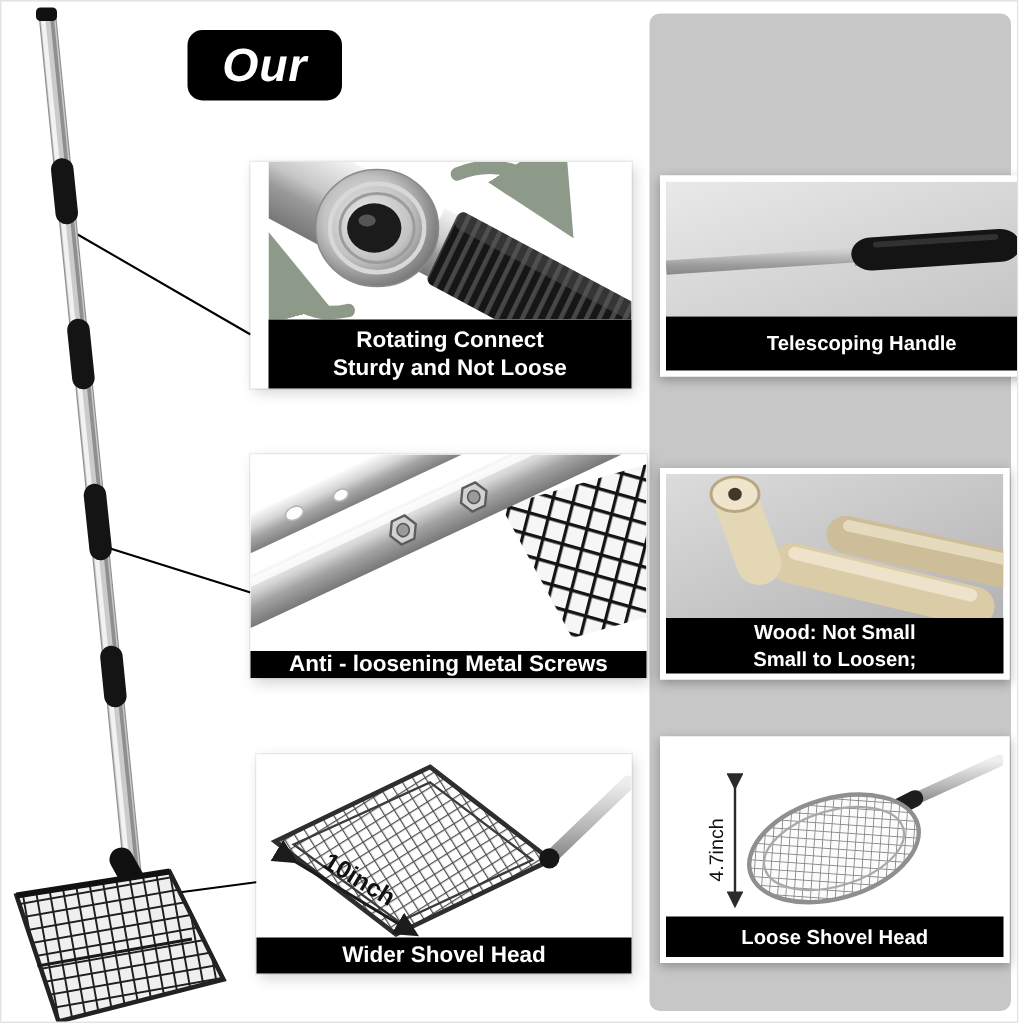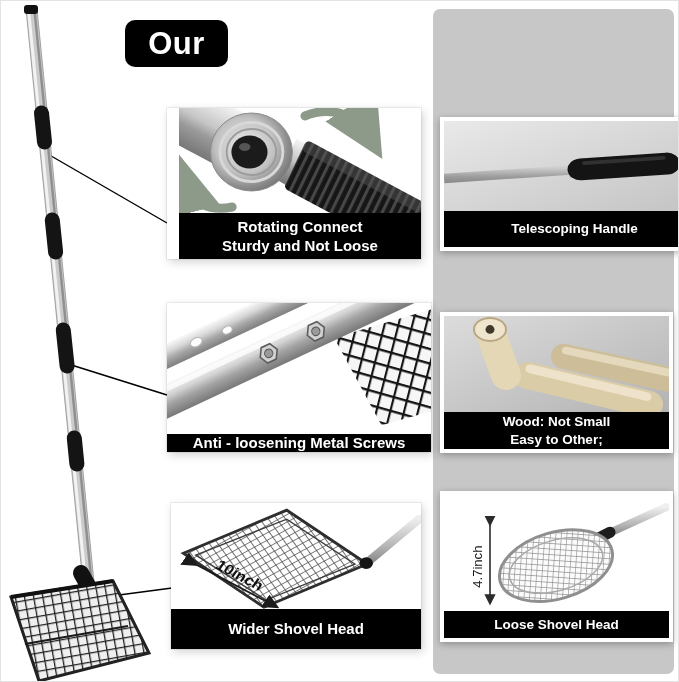--- a/index.html
+++ b/index.html
@@ -7,40 +7,40 @@
   #canvas { position:relative; width:679px; height:682px; background:#fff; border:1px solid #e3e3e3; overflow:hidden; }
 
   .gray-panel { position:absolute; left:432px; top:8px; width:241px; height:665px;
                 background:#c7c7c7; border-radius:7px; z-index:0; }
 
   .main-art { position:absolute; left:0; top:0; width:440px; height:682px; z-index:1; }
 
   .badge { position:absolute; background:#000; color:#fff; font-weight:800;
            display:flex; align-items:center; justify-content:center;
            border-radius:10px; z-index:3; letter-spacing:0.5px; }
-  .badge-our   { left:124px; top:19px;  width:103px; height:47px; font-size:31px; }
+  .badge-our   { left:124px; top:19px;  width:103px; height:47px; font-size:31px;font-style:italic; }
   .badge-other { left:487px; top:54px;  width:121px; height:43px; font-size:30px; }
 
   .card { position:absolute; background:#fff; display:flex; flex-direction:column;
           z-index:2; box-shadow:0 0 0 1px rgba(0,0,0,0.06), 2px 3px 9px rgba(0,0,0,0.18); }
   .card .photo { flex:1; background:#fff; overflow:hidden; }
   .card .photo svg { width:100%; height:100%; display:block; }
 
   .banner { background:#000; color:#fff; font-weight:bold; text-align:center;
             display:flex; flex-direction:column; align-items:center; justify-content:center;
             line-height:1.3; }
   .our-banner   { font-size:15px; }
   .other-banner { font-size:13.5px; }
 
   .card1 { left:166px; top:107px; width:254px; height:151px;padding-left:12px; }
   .card1 .banner { height:46px; }
   .card2 { left:166px; top:302px; width:264px; height:149px; }
   .card2 .banner { height:18px; }
   .card3 { left:170px; top:502px; width:250px; height:146px; }
-  .card3 .banner { height:40px; }
+  .card3 .banner { height:24px; }
 
   .other-card { border:4px solid #fff; box-shadow:0 2px 7px rgba(0,0,0,0.3); }
   .ocard1 { left:439px; top:116px; width:269px; height:134px; }
   .ocard1 .banner { height:36px; }
   .ocard2 { left:439px; top:311px; width:233px; height:141px; }
   .ocard2 .banner { height:37px; }
   .ocard3 { left:439px; top:490px; width:233px; height:151px; }
   .ocard3 .banner { height:27px; }
 
   svg text { font-family:"Liberation Sans", sans-serif; }
@@ -248,21 +248,21 @@
           <line x1="84" y1="62" x2="205" y2="92" stroke="#dbcca8" stroke-width="28"></line>
           <line x1="86" y1="55" x2="203" y2="84" stroke="#f2e8d0" stroke-width="9" opacity="0.85"></line>
           <line x1="46" y1="16" x2="62" y2="62" stroke="#e4d7b6" stroke-width="30"></line>
         </g>
         <ellipse cx="46" cy="14" rx="16" ry="12" fill="#efe5cc" stroke="#b9a784" stroke-width="2"></ellipse>
         <circle cx="46" cy="14" r="4.5" fill="#41382c"></circle>
       </svg>
     </div>
     <figcaption class="banner other-banner">
       <span>Wood: Not Small</span>
-      <span>Easy to Other;</span>
+      <span>Small to Loosen;</span>
     </figcaption>
   </figure>
 
   <figure class="card other-card ocard3">
     <div class="photo">
       <svg viewBox="0 0 225 115" preserveAspectRatio="none">
         <defs>
           <pattern id="o3-mesh" width="5.5" height="5.5" patternUnits="userSpaceOnUse" patternTransform="rotate(20)">
             <rect width="5.5" height="5.5" fill="#fbfbfb"></rect>
             <path d="M0 0 H5.5 M0 0 V5.5" stroke="#8b8b8b" stroke-width="1.2" fill="none"></path>

